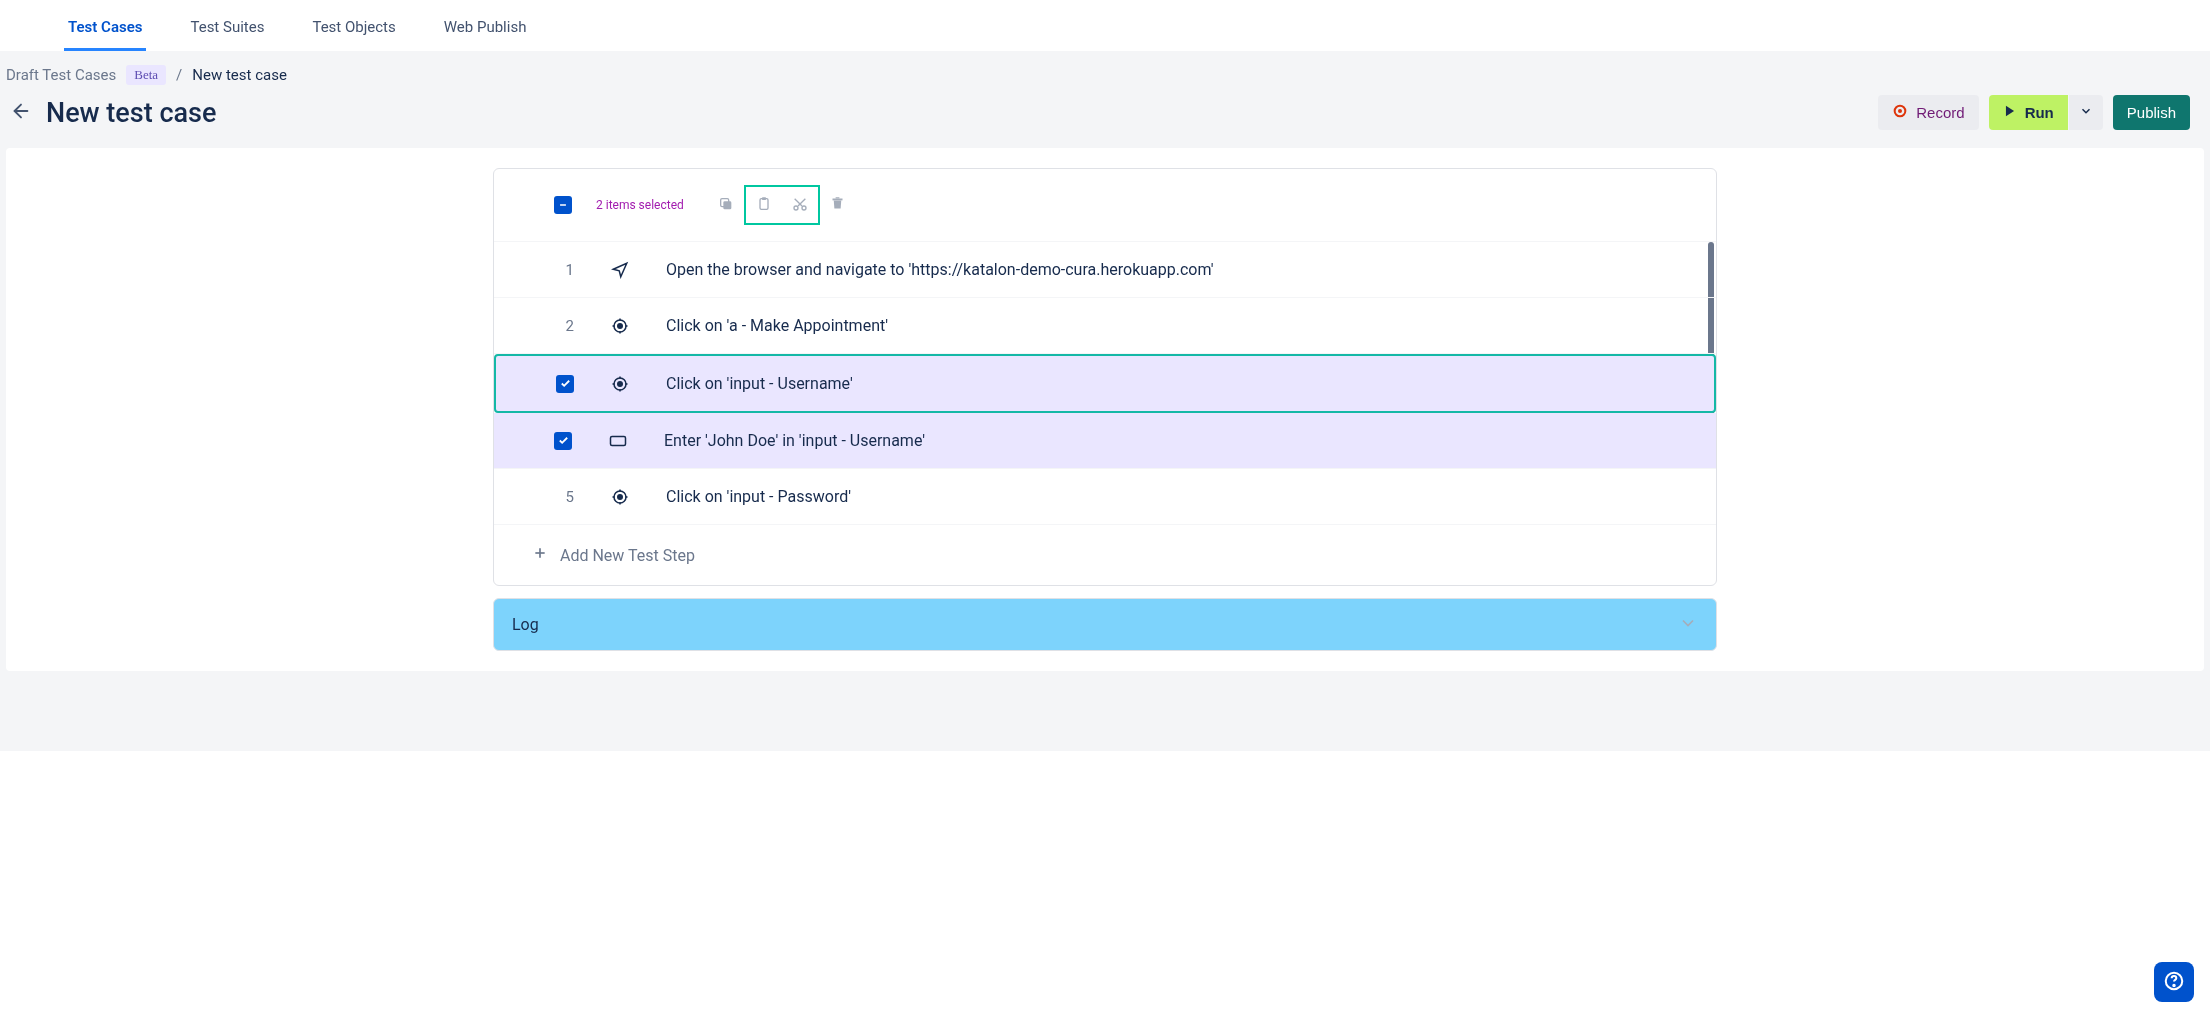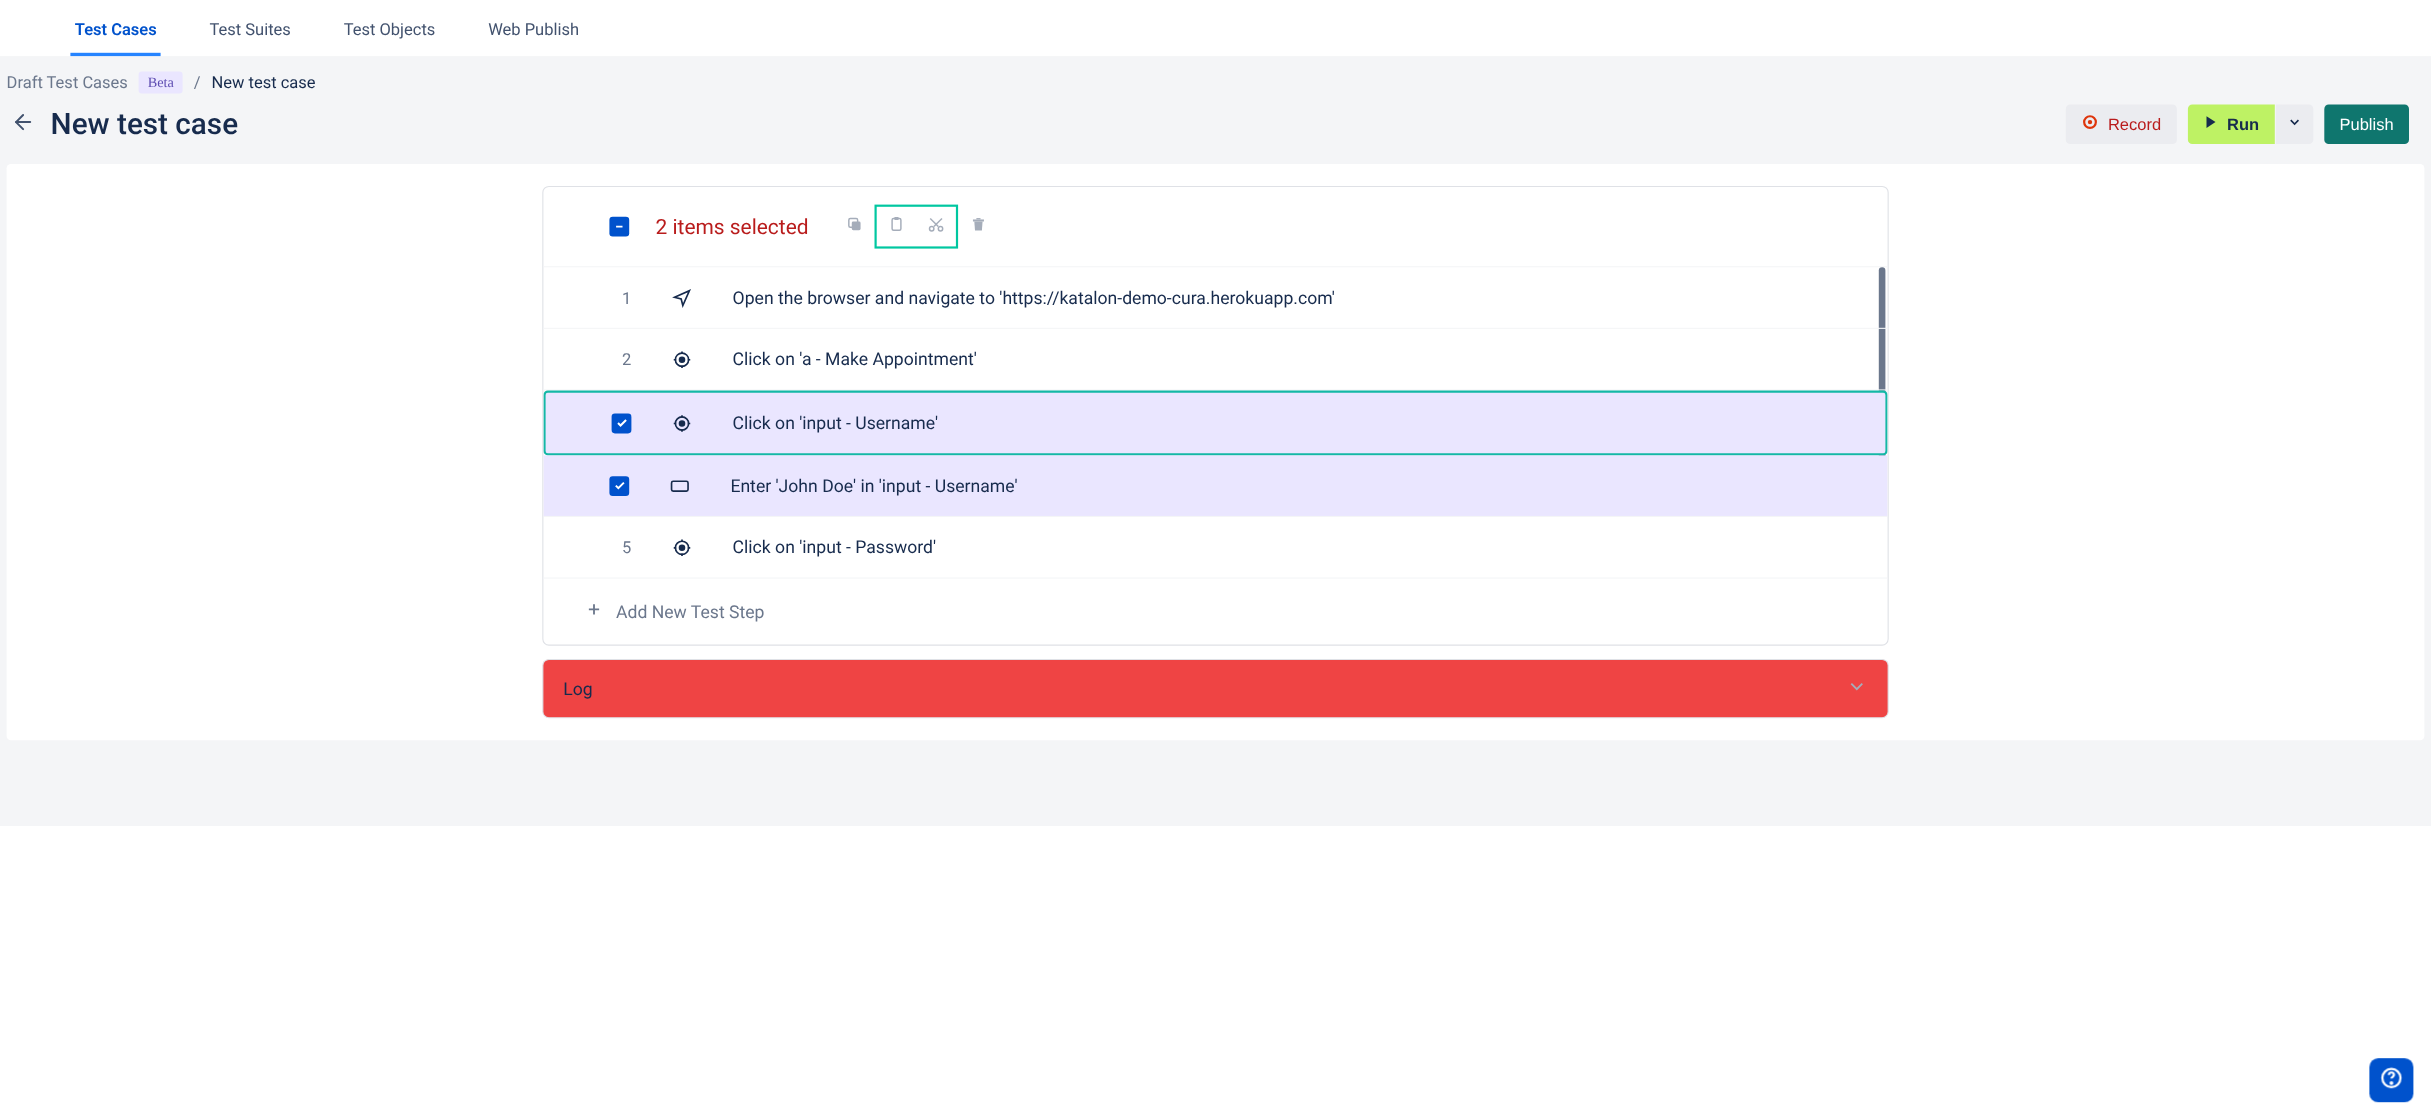--- a/index.html
+++ b/index.html
@@ -86,21 +86,21 @@
   gap: 8px;
   padding: 8px 14px;
   font-size: 15px;
   font-weight: 500;
   border-radius: 4px;
   cursor: pointer;
   border: none;
 }
 .btn-record {
   background: #EBECF0;
-  color: #b91c1c;
+  color: #701a75;
   justify-content: space-between;
 }
 .btn-run-group {
   display: flex;
 }
 .btn-run {
   background: #bef264;
   color: #172B4D;
   border-radius: 4px 0 0 4px;
   font-weight: bold;
@@ -139,22 +139,22 @@
 .select-indicator {
   width: 18px;
   height: 18px;
   background: #0052CC;
   border-radius: 3px;
   display: flex;
   align-items: center;
   justify-content: center;
 }
 .selected-text {
-  font-size: 19px;
-  color: #b91c1c;
+  font-size: 12px;
+  color: #a21caf;
 }
 .toolbar-icons {
   display: flex;
   align-items: center;
   gap: 0;
 }
 .toolbar-icon {
   width: 36px;
   height: 36px;
   display: flex;
@@ -236,21 +236,21 @@
   gap: 12px;
   color: #6B778C;
   font-size: 16px;
   cursor: pointer;
 }
 .log-card {
   margin: 12px auto 0;
   width: 1224px;
   border: 1px solid #DFE1E6;
   border-radius: 6px;
-  background: #ef4444;
+  background: #7dd3fc;
   padding: 14px 18px;
   display: flex;
   align-items: center;
   justify-content: space-between;
   gap: 16px;
 }
 .log-label { font-size: 16px; color: #172B4D; }
 .help-fab {
   position: fixed;
   right: 16px;

